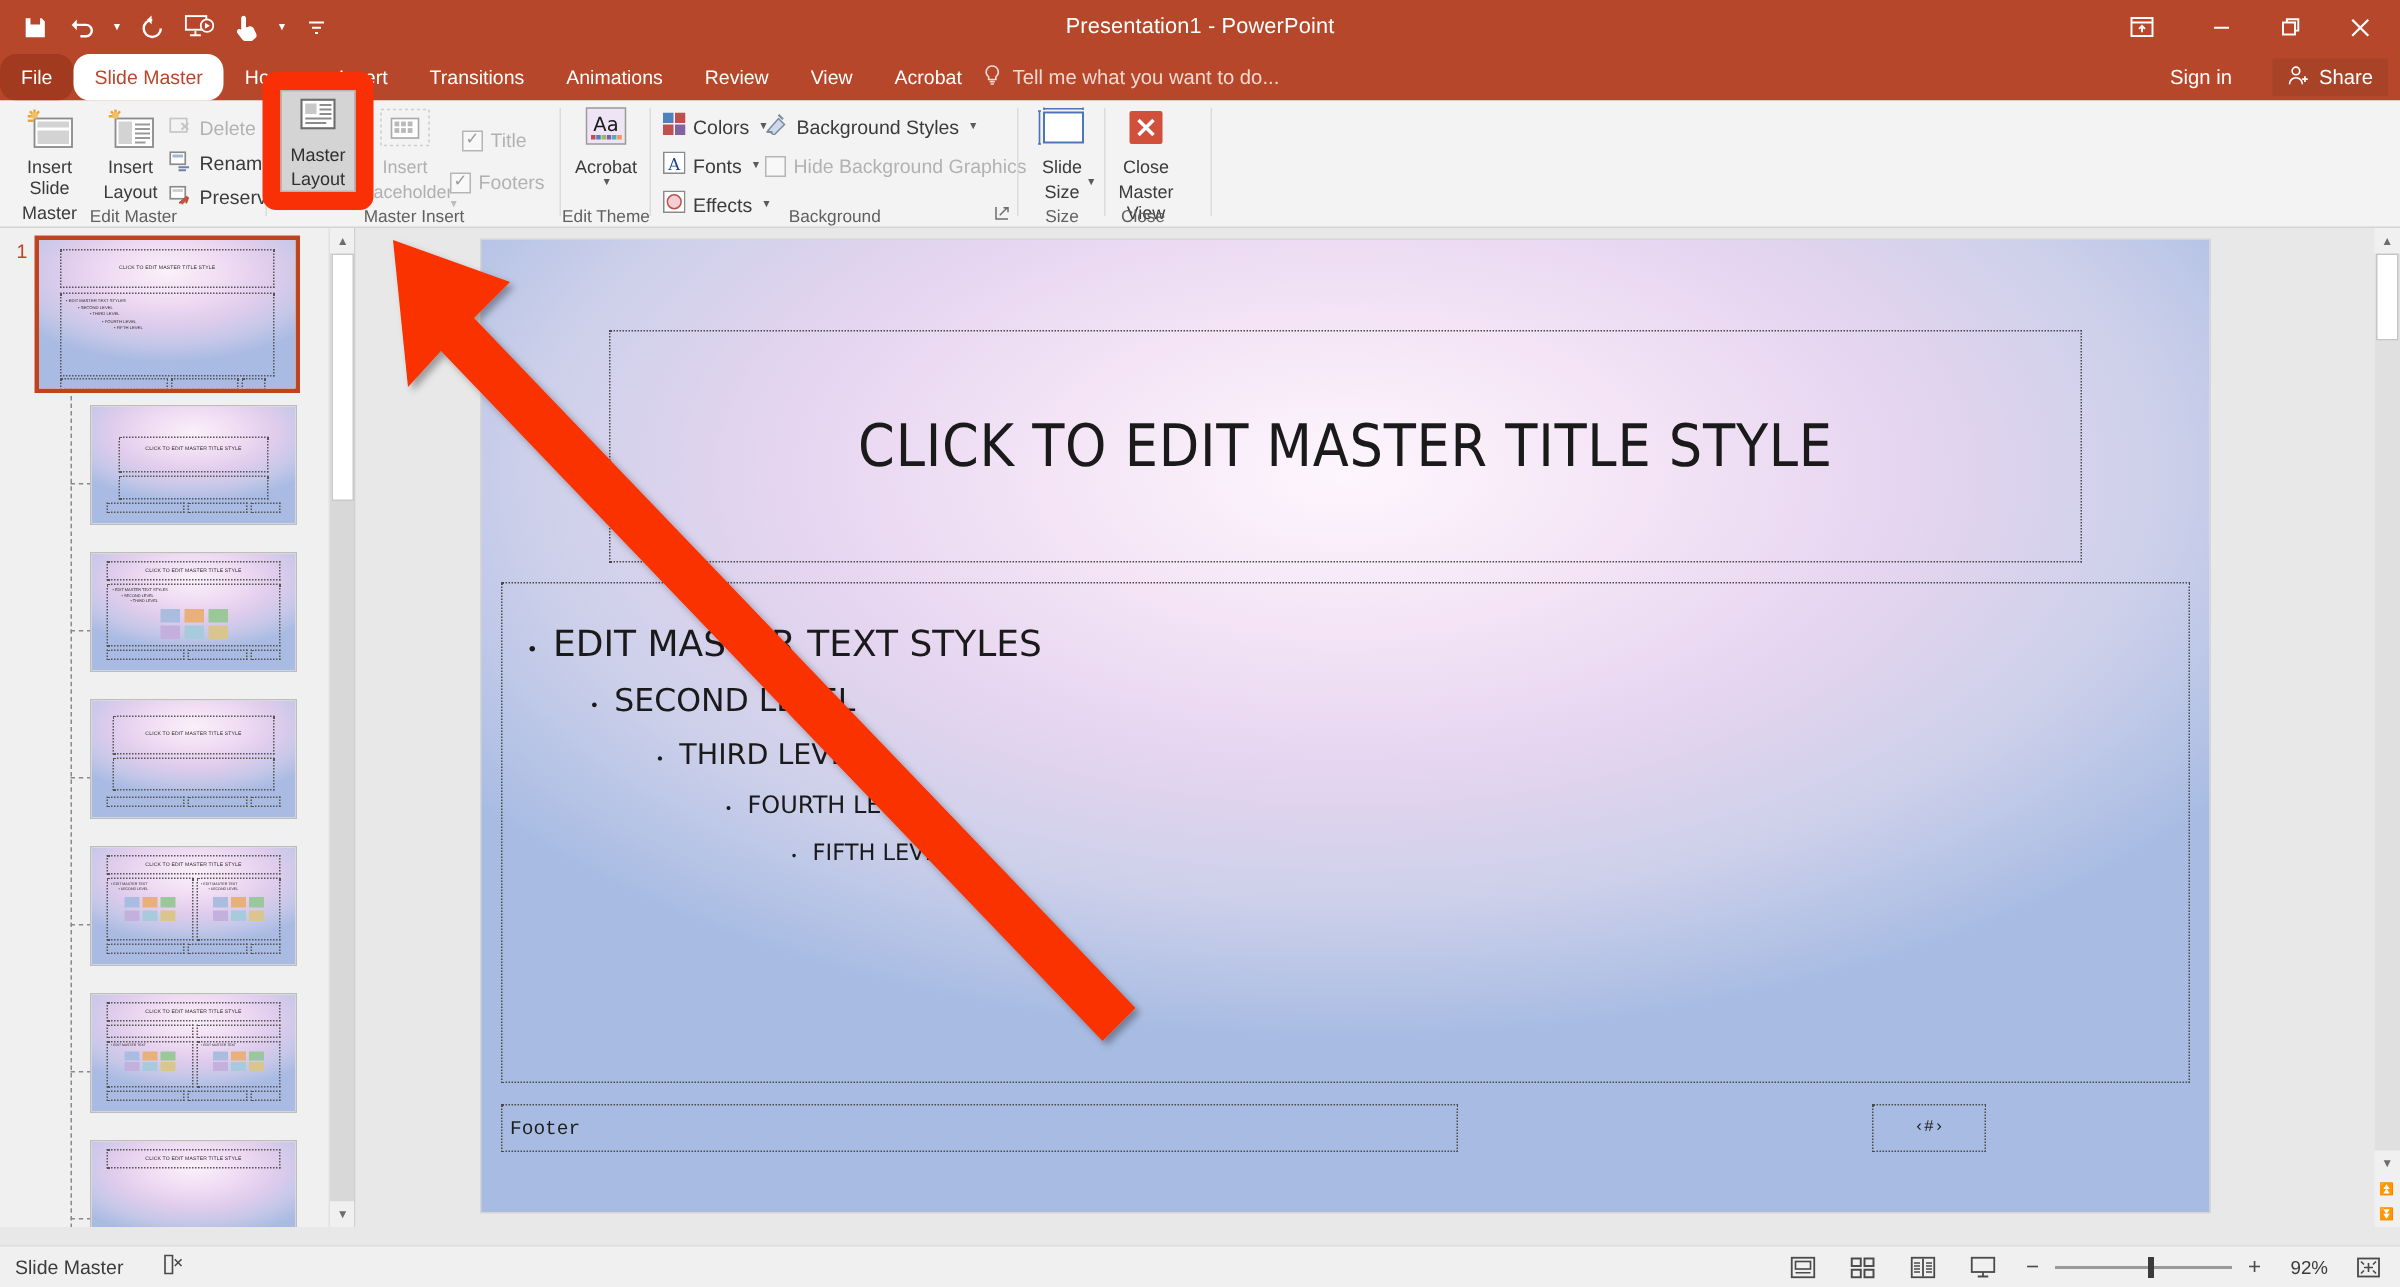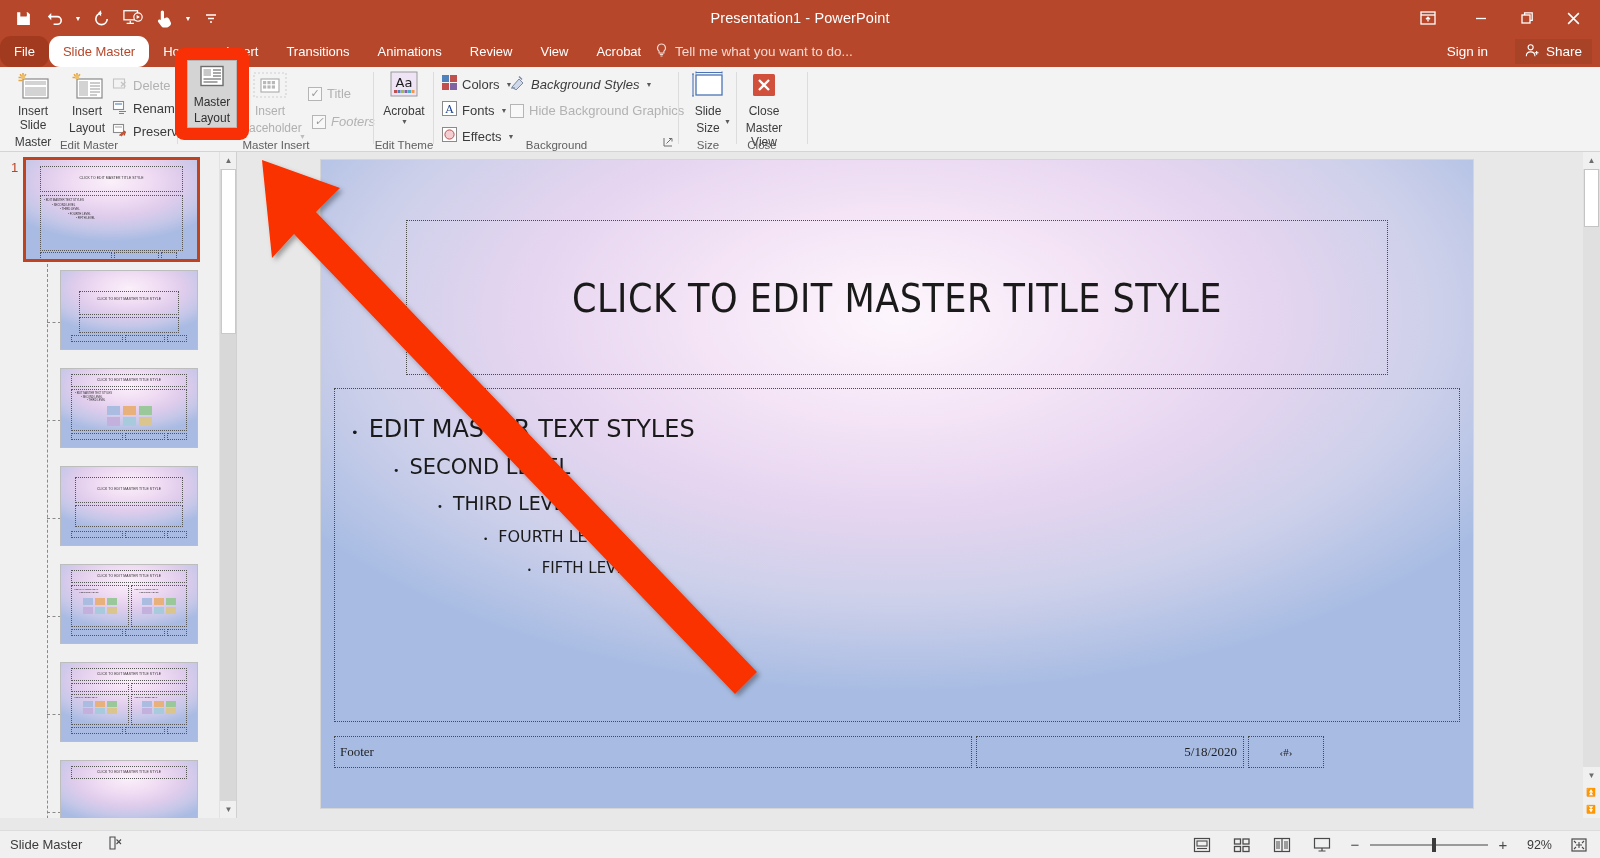--- a/index.html
+++ b/index.html
@@ -131,21 +131,21 @@
     position:absolute; left:0; right:0; top:50%; transform: translateY(-50%);
     text-align:center; font-size: 39px; color:#1a1a1a; letter-spacing:.5px;
     font-family: "DejaVu Sans", sans-serif; font-stretch: condensed;
   }
   .body-ph { left: 13px; top: 228px; right: 13px; height: 334px; }
   .blvl { position:absolute; display:flex; align-items:baseline; gap:10px; color:#1a1a1a; font-family:"DejaVu Sans", sans-serif; }
   .bul { font-size: 13px; }
   .footer-ph { left: 13px; bottom: 40px; width: 638px; height: 32px; }
   .date-ph { left: 655px; bottom: 40px; width: 268px; height: 32px; }
   .num-ph { left: 927px; bottom: 40px; width: 76px; height: 32px; }
-  .ft-text { position:absolute; inset:0; display:flex; align-items:center; font-size:13px; color:#1e1e1e; font-family:Liberation Serif, serif;}
+  .ft-text { position:absolute; inset:0; display:flex; align-items:center; font-size:13px; color:#1e1e1e; font-family:Liberation Mono, monospace;}
 
   
   .rscroll { position:absolute; top:152px; right:0; width:17px; height:666px; background:#f0f0f0; }
   .rscroll .track { position:absolute; top:17px; left:0; width:17px; bottom:51px; background:#e0e0e0; }
   .rscroll .thumbbar { position:absolute; top:0; left:1px; width:15px; height:58px; background:#fff; border:1px solid #c4c4c4; }
   .rs-btn { position:absolute; left:0; width:17px; height:17px; display:flex; align-items:center; justify-content:center; color:#6d6d6d; font-size:8px; cursor:pointer;}
 
   
   .statusbar {
     position: absolute; bottom: 0; left: 0; width: 1600px; height: 28px;
@@ -377,21 +377,21 @@
         </span>
         <span class="lbl">Insert</span>
         <span class="lbl">Placeholder</span>
       </div>
       <span class="caret-s dis" style="position:absolute; left:120px; top:66px;">▼</span>
 
       <div class="smallbtn dis" style="left:130px; top:19px;">
         <span class="chk checked"></span>
         <span>Title</span>
       </div>
-      <div class="smallbtn dis" style="left:134px; top:47px;font-style:italic;">
+      <div class="smallbtn dis" style="left:122px; top:47px;">
         <span class="chk checked"></span>
         <span>Footers</span>
       </div>
 
       <div class="rgroup-label">Master Insert</div>
       <div class="rgroup-sep" style="right:0;"></div>
     </div>
 
     <div class="rgroup" style="left:374px; width:60px;">
       <div class="bigbtn" style="left:1px;">
@@ -443,21 +443,21 @@
         <span>
           <svg width="15" height="15" viewBox="0 0 15 15">
               <rect x="0.5" y="0.5" width="14" height="14" fill="#fff" stroke="#8a8a8a" stroke-width="1"></rect>
               <circle cx="7.5" cy="7.5" r="4.6" fill="#f3cfd4" stroke="#c0504d" stroke-width="1"></circle>
             </svg>
         </span>
         <span>Effects</span>
         <span class="caret-s">▼</span>
       </div>
 
-      <div class="smallbtn" style="left:76px; top:8px;font-style:italic;">
+      <div class="smallbtn" style="left:76px; top:8px;">
         <span>
           <svg width="16" height="15" viewBox="0 0 16 15">
               <path d="M2 12 9 4l4 4-7 7z" fill="#cfd9ea" stroke="#7a8aa0" stroke-width="1"></path>
               <path d="M9 1.5 12 4.5" stroke="#7a8aa0" stroke-width="1.4"></path>
               <path d="M1 13h4" stroke="#7a8aa0" stroke-width="1.2"></path>
             </svg>
         </span>
         <span>Background Styles</span>
         <span class="caret-s">▼</span>
       </div>
@@ -723,23 +723,20 @@
         </div>
         <div class="blvl" style="left:192px; top:170px; font-size:15px;">
           <span class="bul" style="font-size:8px;">•</span>
           <span>FIFTH LEVEL</span>
         </div>
       </div>
 
       <div class="sph footer-ph">
         <div class="ft-text" style="padding-left:5px;">Footer</div>
       </div>
-      <div class="sph date-ph">
-        <div class="ft-text" style="justify-content:flex-end; padding-right:6px;">5/18/2020</div>
-      </div>
       <div class="sph num-ph">
         <div class="ft-text" style="justify-content:center; font-size:11px;">‹#›</div>
       </div>
     </div>
   </div>
 
   <div class="rscroll">
     <div class="rs-btn" style="top:0;">▲</div>
     <div class="track">
       <div class="thumbbar"></div>

